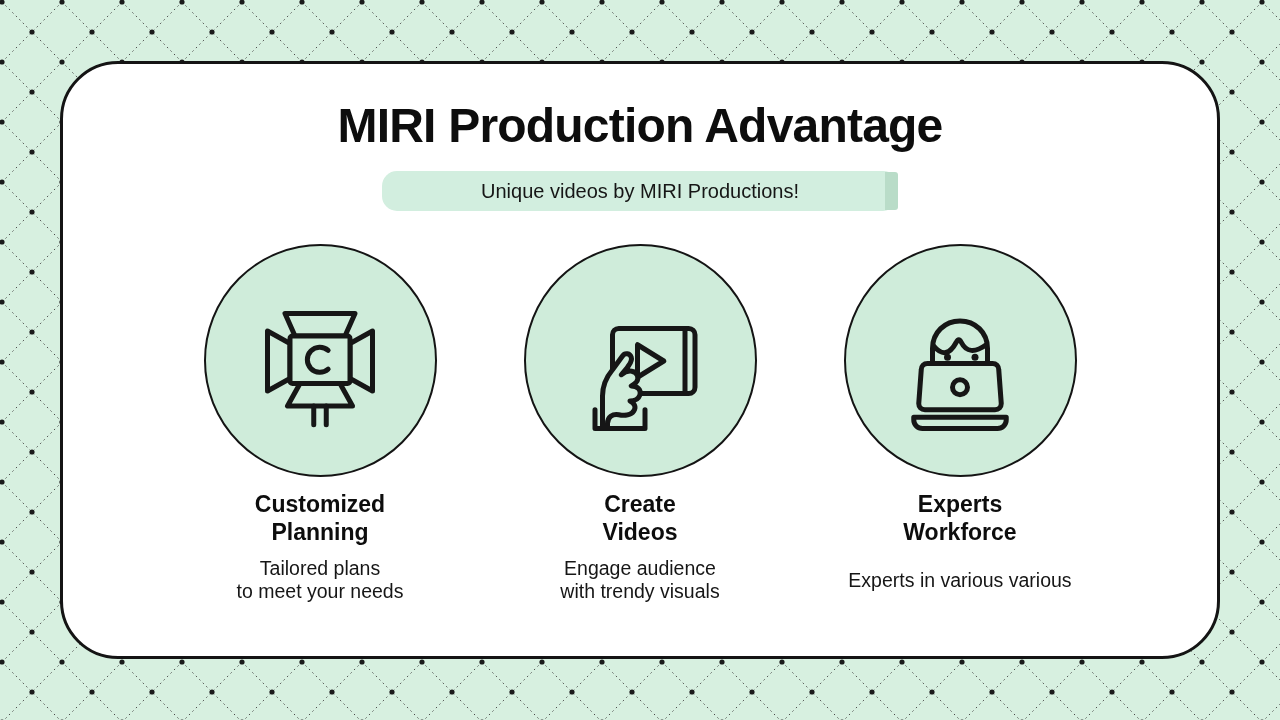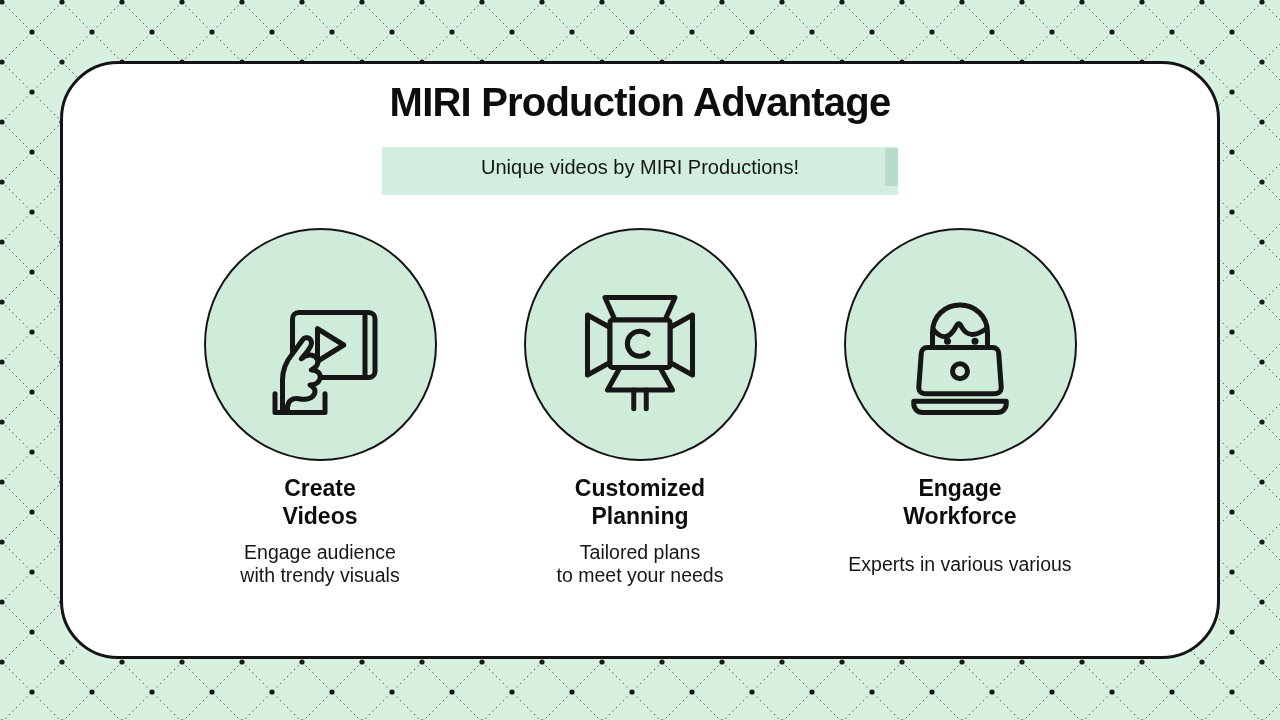--- a/index.html
+++ b/index.html
@@ -26,36 +26,36 @@
     width: 1160px;
     height: 598px;
     box-sizing: border-box;
     background: #ffffff;
     border: 3px solid #141414;
     border-radius: 58px;
     text-align: center;
     z-index: 1;
   }
   .page-title {
-    margin: 16px 0 0 0;
-    font-size: 40px;
+    margin: 40px 0 0 0;
+    font-size: 48px;
     line-height: 44px;
     font-weight: 700;
     letter-spacing: -0.8px;
     color: #0d0d0d;
     text-align: center;
   }
   .subtitle-highlight {
     position: relative;
     display: inline-block;
     margin-top: 23px;
     width: 516px;
-    height: 48px;
+    height: 40px;
     background: #d2eedf;
-    border-radius: 0;
+    border-radius: 15px;
   }
   .subtitle-highlight .edge {
     position: absolute;
     right: 0;
     top: 1px;
     width: 13px;
     height: 38px;
     background: #b9dcc8;
     border-radius: 0 3px 3px 0;
   }
@@ -149,36 +149,20 @@
 <div class="card">
 
   <h1 class="page-title">MIRI Production Advantage</h1>
 
   <div class="subtitle-highlight">
     <span class="edge"></span>
     <span class="subtitle-text">Unique videos by MIRI Productions!</span>
   </div>
 
   <div class="features">
-
-    <div class="feature">
-      <div class="circle">
-        <svg viewBox="0 0 120 120" xmlns="http://www.w3.org/2000/svg">
-          <rect class="ico-fill" x="38" y="34" width="66" height="52" rx="5"></rect>
-          <path class="ico" d="M 96,36 L 96,84"></path>
-          <polygon class="ico-fill" points="58,47 58,73 79,60"></polygon>
-          <path class="ico-fill" d="M 30,113 L 30,88 C 30,79 33,73 38,67 L 46,56 C 48,53 52,54 53,57 C 54,60 52,62 50,65 L 45,71 C 51,66 57,68 58,72 C 59,75 57,78 53,80 C 58,80 61,83 60,87 C 59,90 56,92 52,92 C 56,94 57,97 55,100 C 53,103 48,104 43,103 C 38,102 34,105 34,110 L 34,113 Z"></path>
-          <path class="ico" d="M 24,99 L 24,114 L 64,114 L 64,99"></path>
-        </svg>
-      </div>
-      <h2 class="feature-title">Create
-Videos</h2>
-      <div class="feature-desc">Engage audience
-with trendy visuals</div>
-    </div>
 
     <div class="feature">
       <div class="circle">
         <svg viewBox="0 0 120 120" xmlns="http://www.w3.org/2000/svg">
           <polygon class="ico-fill" points="40,40 32,22 88,22 80,40"></polygon>
           <polygon class="ico-fill" points="36,46 18,36 18,84 36,74"></polygon>
           <polygon class="ico-fill" points="84,46 102,36 102,84 84,74"></polygon>
           <polygon class="ico-fill" points="44,78 34,96 86,96 76,78"></polygon>
           <rect class="ico-fill" x="36" y="40" width="48" height="38" rx="2"></rect>
           <path class="ico" d="M 66.5,51.5 A 10 10 0 1 0 66.5,66.5" stroke-width="5"></path>
@@ -187,28 +171,44 @@
       </div>
       <h2 class="feature-title">Customized
 Planning</h2>
       <div class="feature-desc">Tailored plans
 to meet your needs</div>
     </div>
 
     <div class="feature">
       <div class="circle">
         <svg viewBox="0 0 120 120" xmlns="http://www.w3.org/2000/svg">
+          <rect class="ico-fill" x="38" y="34" width="66" height="52" rx="5"></rect>
+          <path class="ico" d="M 96,36 L 96,84"></path>
+          <polygon class="ico-fill" points="58,47 58,73 79,60"></polygon>
+          <path class="ico-fill" d="M 30,113 L 30,88 C 30,79 33,73 38,67 L 46,56 C 48,53 52,54 53,57 C 54,60 52,62 50,65 L 45,71 C 51,66 57,68 58,72 C 59,75 57,78 53,80 C 58,80 61,83 60,87 C 59,90 56,92 52,92 C 56,94 57,97 55,100 C 53,103 48,104 43,103 C 38,102 34,105 34,110 L 34,113 Z"></path>
+          <path class="ico" d="M 24,99 L 24,114 L 64,114 L 64,99"></path>
+        </svg>
+      </div>
+      <h2 class="feature-title">Create
+Videos</h2>
+      <div class="feature-desc">Engage audience
+with trendy visuals</div>
+    </div>
+
+    <div class="feature">
+      <div class="circle">
+        <svg viewBox="0 0 120 120" xmlns="http://www.w3.org/2000/svg">
           <path class="ico-fill" d="M 38,62 L 38,50 C 38,37 48,28 60,28 C 72,28 82,37 82,50 L 82,62 Z"></path>
           <path class="ico" d="M 39,48 Q 49,60 57,45 Q 59,41 61,45 Q 67,57 81,47" stroke-width="3.5"></path>
           <circle class="ico-dot" cx="50" cy="57" r="2.8"></circle>
           <circle class="ico-dot" cx="72" cy="57" r="2.8"></circle>
           <path class="ico-fill" d="M 34,62 L 86,62 C 89,62 91,64 91,67 L 93,94 C 93,97 91,99 88,99 L 32,99 C 29,99 27,97 27,94 L 29,67 C 29,64 31,62 34,62 Z"></path>
           <circle class="ico" cx="60" cy="81" r="6"></circle>
           <path class="ico-fill" d="M 23,105 L 97,105 L 97,107 C 97,111 94,114 90,114 L 30,114 C 26,114 23,111 23,107 Z"></path>
         </svg>
       </div>
-      <h2 class="feature-title">Engage
+      <h2 class="feature-title">Experts
 Workforce</h2>
       <div class="feature-desc">Experts in various various</div>
     </div>
 
   </div>
 </div>
 
 </body></html>

